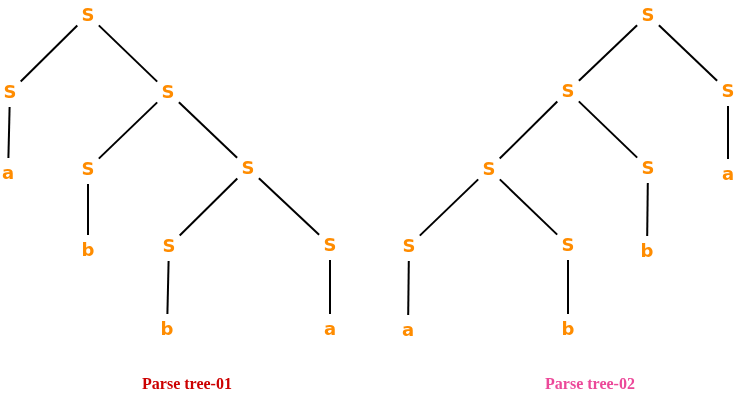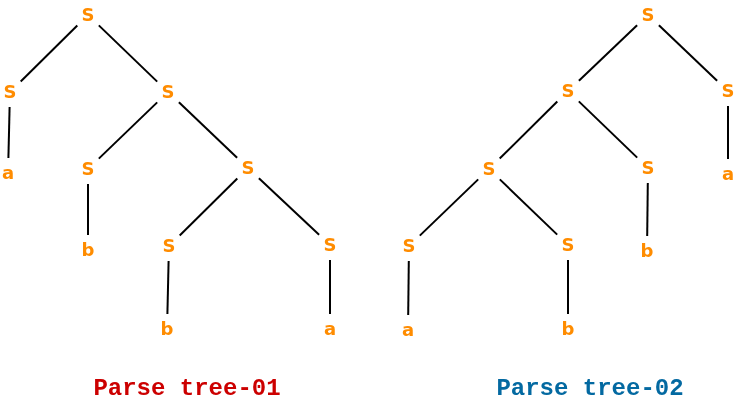--- a/index.html
+++ b/index.html
@@ -28,23 +28,23 @@
     text-anchor: middle;
   }
   .edge {
     stroke-width: 2px;
     stroke-linecap: butt;
   }
   .caption {
     position: absolute;
     top: 375px;
     transform: translateX(-50%);
-    font-family: Liberation Mono, monospace;
+    font-family: Liberation Serif, serif;
     font-weight: bold;
-    font-size: 24px;
+    font-size: 16px;
     white-space: nowrap;
   }
   .caption-1 { left: 187px; }
   .caption-2 { left: 590px; }
 </style>
 </head>
 <body>
 
 <div class="page">
   <svg class="canvas" width="751" height="401" viewBox="0 0 751 401">
@@ -91,14 +91,14 @@
         <text x="647" y="257" class="node-label" fill="#ff8c00">b</text>
         <text x="409" y="252" class="node-label" fill="#ff8c00">S</text>
         <text x="568" y="251" class="node-label" fill="#ff8c00">S</text>
         <text x="408" y="336" class="node-label" fill="#ff8c00">a</text>
         <text x="568" y="335" class="node-label" fill="#ff8c00">b</text>
       </g>
     </svg>
 
   <div class="caption caption-1" style="color: rgb(204, 0, 0);">Parse tree-01</div>
 
-  <div class="caption caption-2" style="color: #0369a1;">Parse tree-02</div>
+  <div class="caption caption-2" style="color: #ec4899;">Parse tree-02</div>
 </div>
 
 </body></html>

